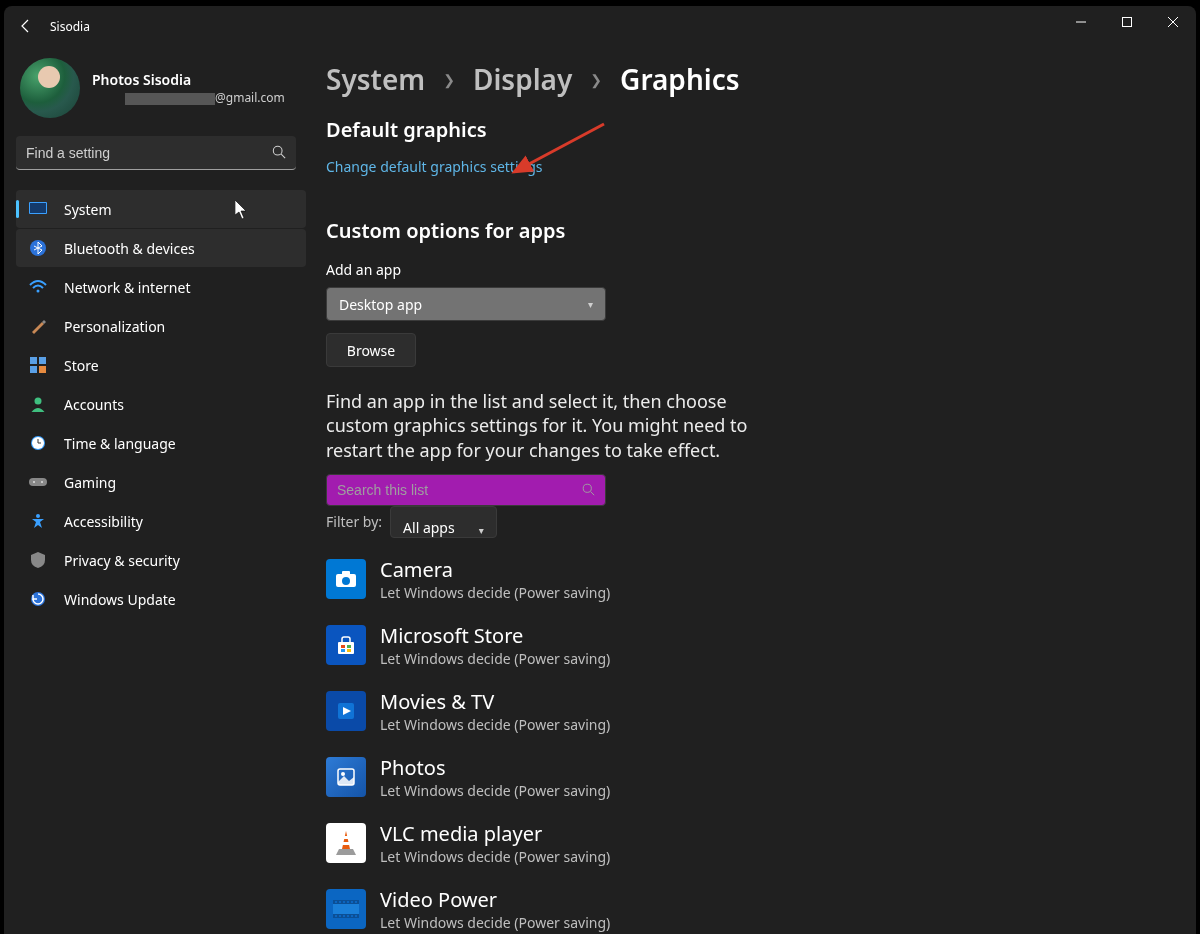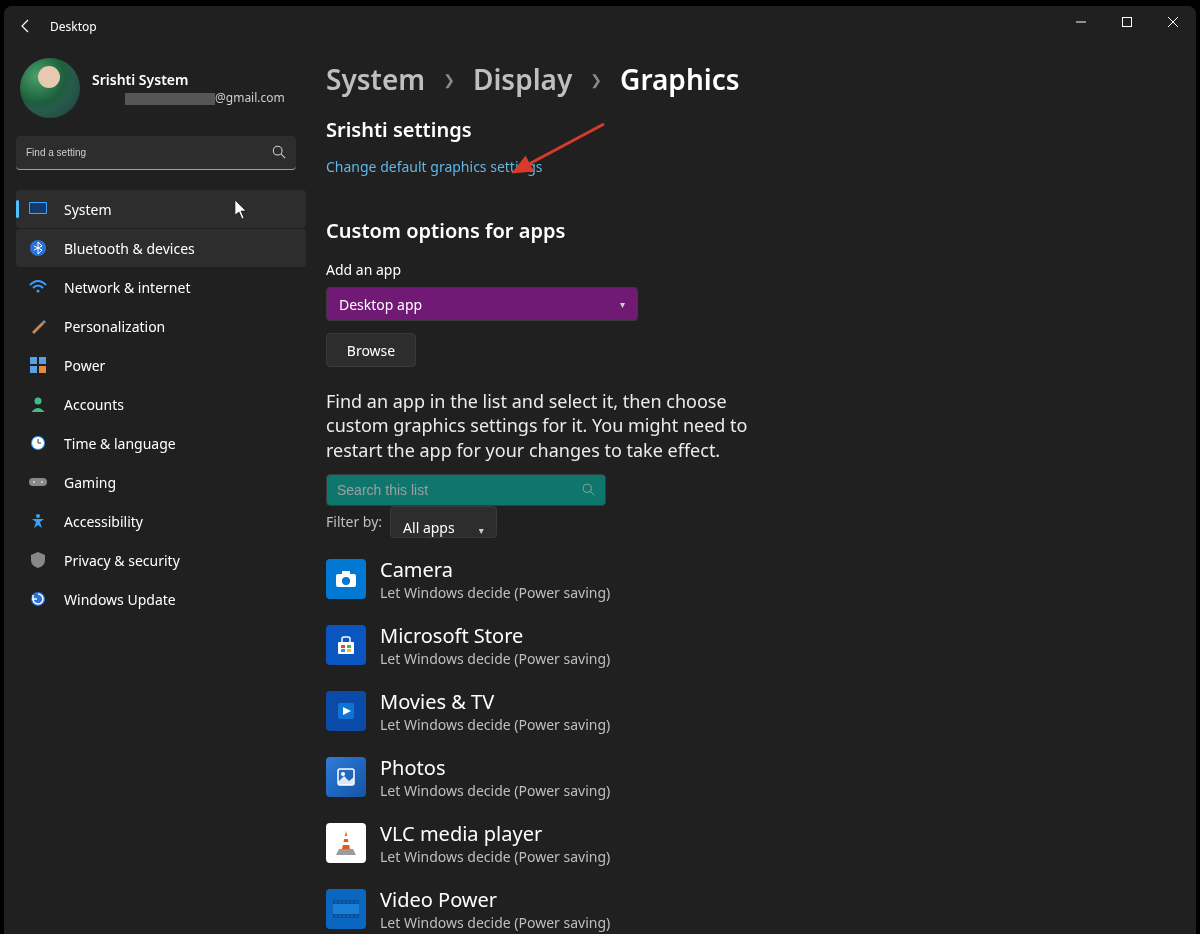--- a/index.html
+++ b/index.html
@@ -95,21 +95,21 @@
     display:flex; align-items:center;
     padding: 0 10px;
     border-bottom: 1px solid #9f9f9f;
   }
   .searchbox input {
     flex:1;
     background:transparent;
     border:none;
     outline:none;
     color:#fff;
-    font-size:10px;
+    font-size:14px;
   }
   .searchbox input::placeholder{color:#cfcfcf;}
   .searchbox .sicon{ color:#cfcfcf; }
 
   .nav { display:flex; flex-direction:column; gap:1px;}
   .nav-item {
     height: 38px;
     display:flex; align-items:center;
     gap: 16px;
     padding: 0 12px;
@@ -146,23 +146,23 @@
   .breadcrumb .chev{ color:#8a8a8a; font-size:14px; font-weight:normal;}
   .breadcrumb .current{ color:#fff;}
 
   h2.section { font-size:20px; font-weight:600; margin-top: 8px;}
   .link { color:#5fb6e7; font-size:14px; margin-top: 14px; display:inline-block; cursor:pointer;}
 
   .label-sm { font-size:14px; margin-top: 16px; }
 
   .select {
     margin-top: 8px;
-    width: 312px;
+    width: 280px;
     height: 34px;
-    background:#701a75;
+    background:#737373;
     border:1px solid #3a3a3a;
     border-radius:4px;
     display:flex; align-items:center; justify-content:space-between;
     padding: 0 12px;
     font-size:14px;
     cursor:pointer;
   }
   .btn {
     margin-top: 12px;
     width: 90px;
@@ -171,21 +171,21 @@
     border:1px solid #3a3a3a;
     border-radius:4px;
     display:flex; align-items:center; justify-content:center;
     font-size:14px;
     cursor:pointer;
   }
   .desc { font-size:18px; color:#ececec; margin-top: 22px; max-width: 440px; line-height:1.35;}
   .listsearch {
     margin-top: 12px;
     width: 280px; height: 32px;
-    background:#0f766e;
+    background:#a21caf;
     border:1px solid #3a3a3a;
     border-radius:4px;
     display:flex; align-items:center;
     padding: 0 10px;
   }
   .listsearch input{ flex:1; background:transparent; border:none; outline:none; color:#fff; font-size:14px;}
   .listsearch input::placeholder{color:#9f9f9f;}
 
   .filter-row{ display:flex; align-items:center; gap:8px; margin-top:0;}
   .filter-row .ftxt{ font-size:14px; color:#bfbfbf;}
@@ -223,21 +223,21 @@
 <body>
 
 <div class="window">
 
   <div class="titlebar">
     <div class="back">
       <svg width="16" height="16" viewBox="0 0 16 16">
           <path d="M10 2 L4 8 L10 14" stroke="#fff" stroke-width="1.2" fill="none"></path>
         </svg>
     </div>
-    <div class="title">Desktop</div>
+    <div class="title">Sisodia</div>
     <div class="winctrl">
       <div>
           <svg width="10" height="10">
             <line x1="0" y1="5" x2="10" y2="5" stroke="#fff" stroke-width="1"></line>
           </svg>
         </div>
       <div>
           <span class="square-outline"></span>
         </div>
       <div>
@@ -246,21 +246,21 @@
             <line x1="10" y1="0" x2="0" y2="10" stroke="#fff" stroke-width="1"></line>
           </svg>
         </div>
     </div>
   </div>
 
   <div class="sidebar">
     <div class="user">
       <div class="avatar"></div>
       <div class="userinfo">
-        <div class="name">Srishti System</div>
+        <div class="name">Photos Sisodia</div>
         <div class="email"><span class="email-hidden"></span><span>@gmail.com</span></div>
       </div>
     </div>
 
     <div class="searchbox">
       <input placeholder="Find a setting" style="">
       <span class="sicon">
         <svg width="14" height="14" viewBox="0 0 16 16">
             <circle cx="6.5" cy="6.5" r="5" stroke="#cfcfcf" stroke-width="1.2" fill="none"></circle>
             <line x1="10.5" y1="10.5" x2="15" y2="15" stroke="#cfcfcf" stroke-width="1.2"></line>
@@ -308,21 +308,21 @@
       </div>
       <div class="nav-item">
         <span class="nicon">
             <svg width="16" height="16" viewBox="0 0 16 16">
               <rect x="0" y="0" width="7" height="7" fill="#5aa0e6"></rect>
               <rect x="9" y="0" width="7" height="7" fill="#5aa0e6"></rect>
               <rect x="0" y="9" width="7" height="7" fill="#5aa0e6"></rect>
               <rect x="9" y="9" width="7" height="7" fill="#e68a3f"></rect>
             </svg>
           </span>
-        <span>Power</span>
+        <span>Store</span>
       </div>
       <div class="nav-item">
         <span class="nicon">
             <svg width="16" height="16" viewBox="0 0 16 16">
               <circle cx="8" cy="5" r="3.5" fill="#3fbf7f"></circle>
               <path d="M1.5 16 Q8 8 14.5 16 Z" fill="#3fbf7f"></path>
             </svg>
           </span>
         <span>Accounts</span>
       </div>
@@ -379,21 +379,21 @@
 
   <div class="main">
     <div class="breadcrumb">
       <span class="crumb-link">System</span>
       <span class="chev">❯</span>
       <span class="crumb-link">Display</span>
       <span class="chev">❯</span>
       <span class="current">Graphics</span>
     </div>
 
-    <h2 class="section">Srishti settings</h2>
+    <h2 class="section">Default graphics</h2>
     <a class="link">Change default graphics settings</a>
 
     <h2 class="section" style="margin-top:40px;">Custom options for apps</h2>
 
     <div class="label-sm">Add an app</div>
     <div class="select">
       <span>Desktop app</span>
       <span style="font-size:10px;color:#cfcfcf;">▾</span>
     </div>
     <div class="btn">Browse</div>

